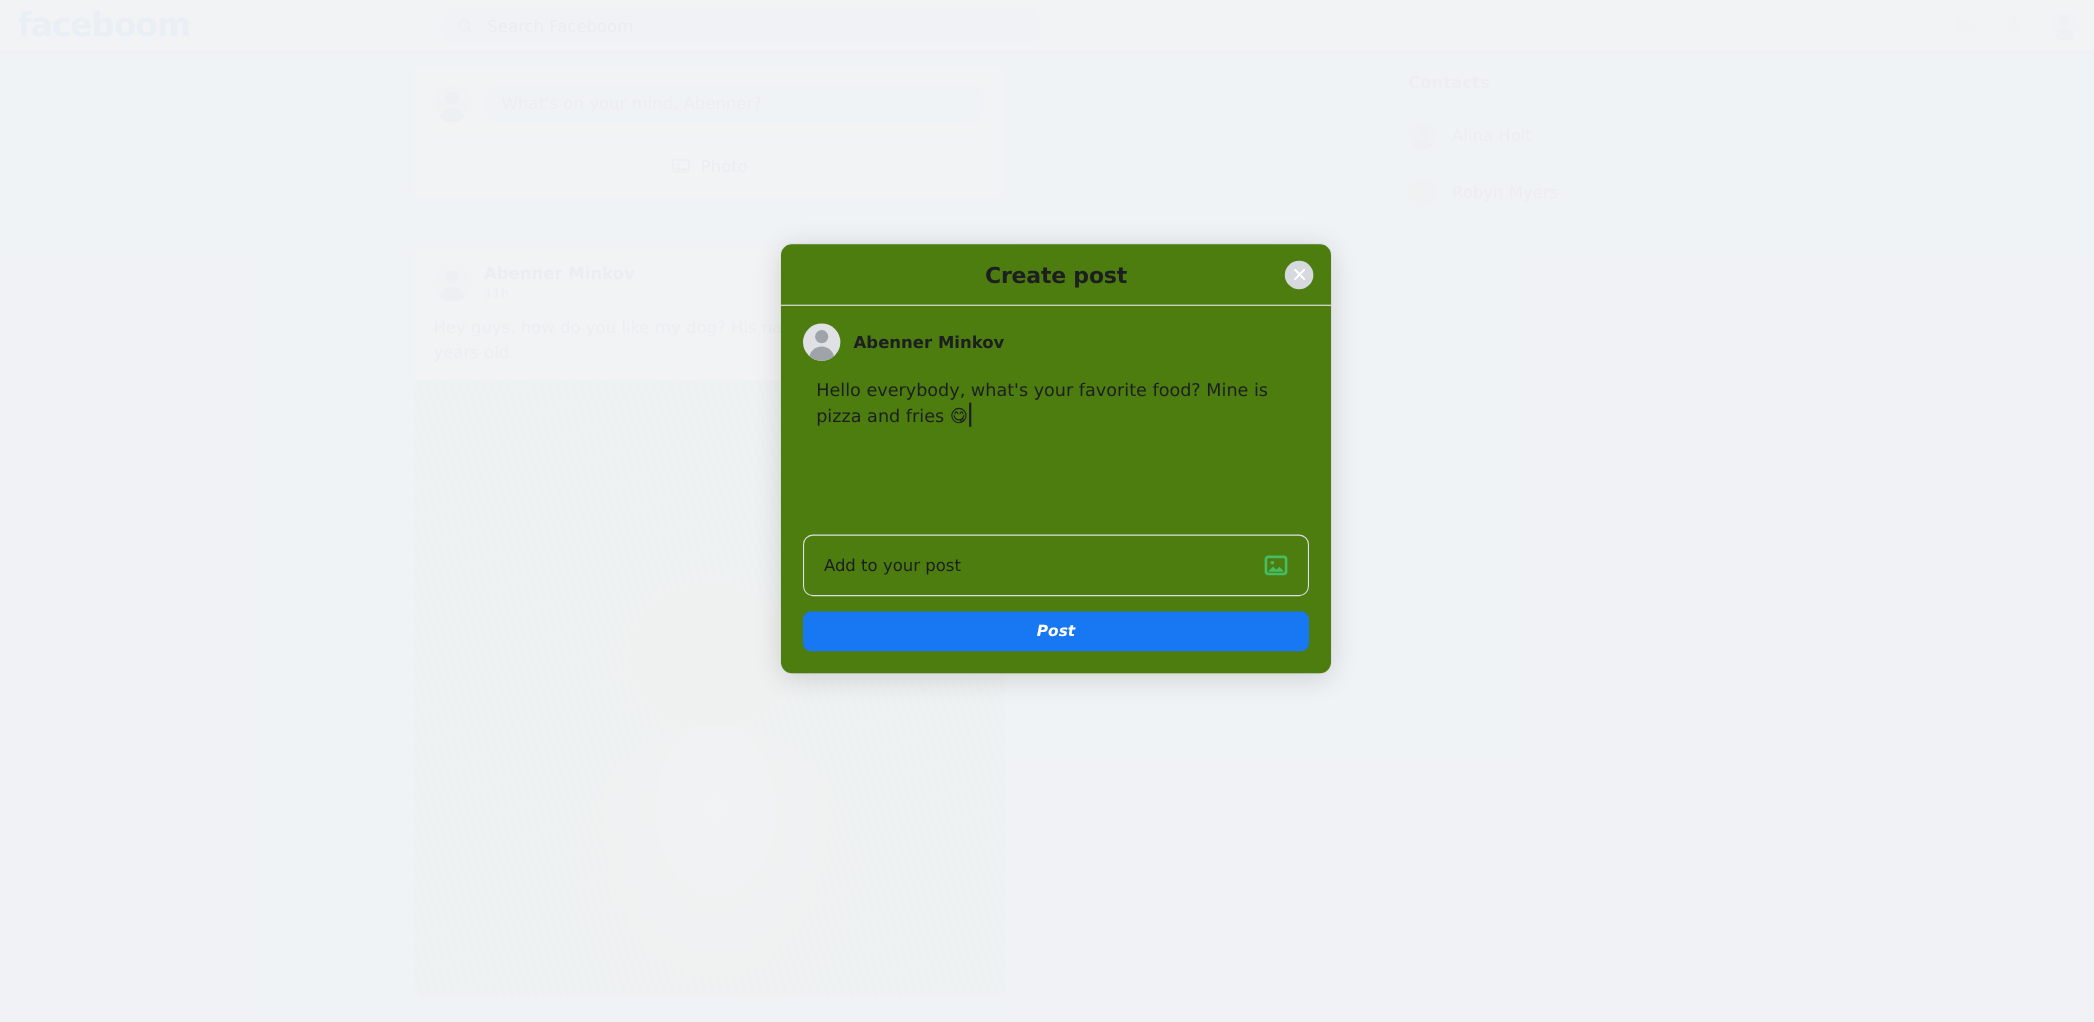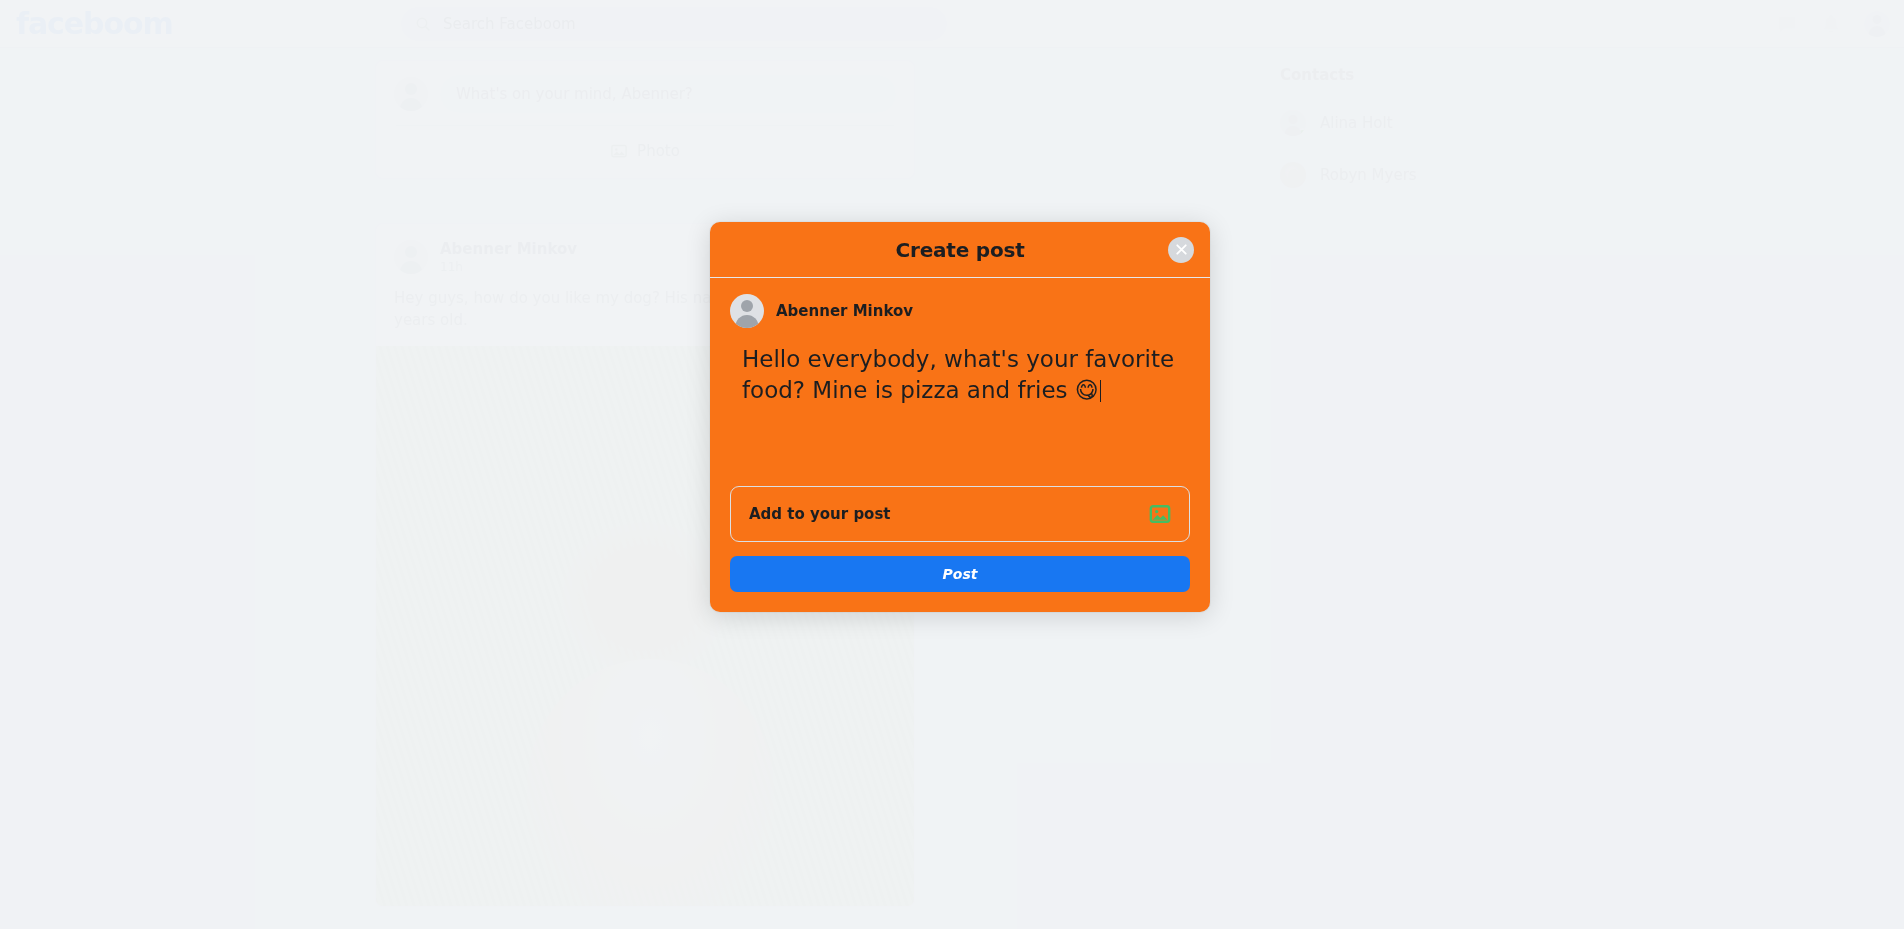--- a/index.html
+++ b/index.html
@@ -189,21 +189,21 @@
   
   .modal-layer {
     position: absolute; inset: 0;
     z-index: 100;
     pointer-events: none;
   }
   .modal {
     position: absolute;
     left: 710px; top: 222px;
     width: 500px;
-    background: #f97316;
+    background: #4d7c0f;
     border-radius: 10px;
     box-shadow: 0 4px 26px rgba(0,0,0,0.14), 0 0 0 1px rgba(0,0,0,0.03);
     pointer-events: auto;
     overflow: hidden;
   }
   .modal-header {
     position: relative;
     height: 56px;
     display:flex; align-items:center; justify-content:center;
     border-bottom: 1px solid #e7e8ea;
@@ -236,43 +236,42 @@
   .mu-av::after {
     content:""; position:absolute; left:50%; top:21px;
     width:23px; height:16px; border-radius:12px 12px 0 0;
     background:#9fa4ab; transform:translateX(-50%);
   }
   .mu-name { font-size: 15px; font-weight: 600; color:#1c1e21; }
 
   .post-textarea {
     width: 100%;
     min-height: 150px;
-    padding: 16px 20px 10px 20px;
+    padding: 16px 20px 10px 32px;
     border: none; outline: none; resize: none;
     font-family: "DejaVu Sans", "Liberation Sans", sans-serif;
-    font-size: 23px; line-height: 1.35; color: #1c1e21;
+    font-size: 16px; line-height: 1.35; color: #1c1e21;
     background: transparent;
     overflow: hidden;
-    margin-left: 12px;
   }
   .caret {
     display:inline-block; width:1.5px; height:22px;
     background:#1c1e21; vertical-align:-4px;
     margin-left:1px;
   }
 
   .add-box {
     margin: 8px 20px 0 20px;
     height: 56px;
     border: 1px solid #dcdfe3;
     border-radius: 9px;
     display:flex; align-items:center; justify-content:space-between;
     padding: 0 18px;
   }
-  .add-label { font-size:15px; font-weight:700; color:#1c1e21;text-align:center; }
+  .add-label { font-size:15px; font-weight:400; color:#1c1e21;text-align:center; }
   .photo-ic-btn {
     background:none; border:none; cursor:pointer; padding:0;
     display:flex; align-items:center;
   }
 
   .post-submit {
     margin: 14px 20px 20px 20px;
     height: 36px;
     background: #1877f2;
     color: #ffffff;

